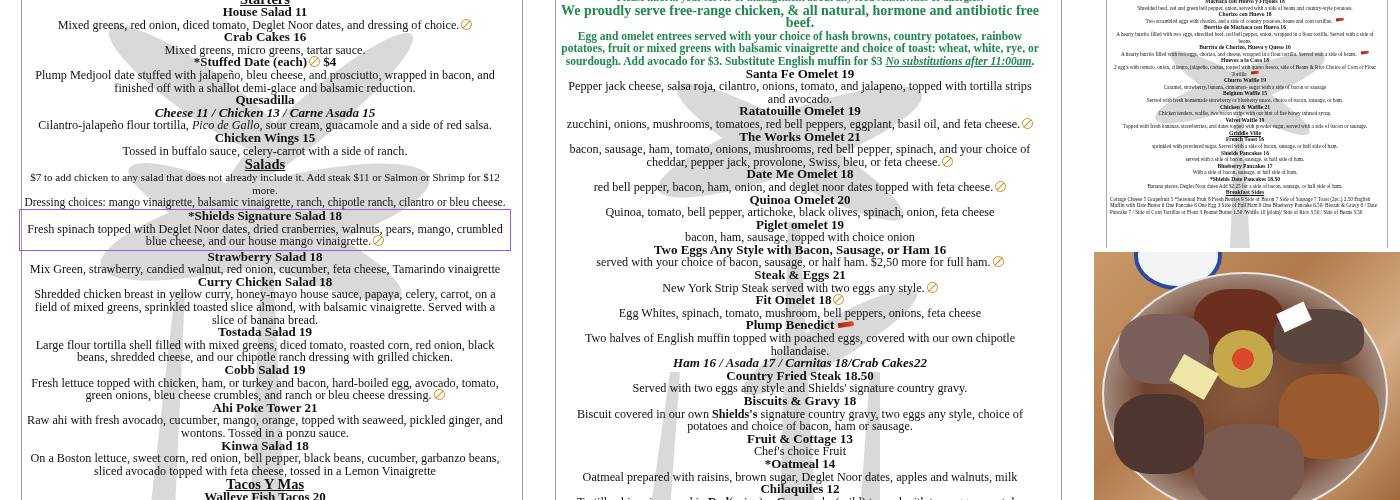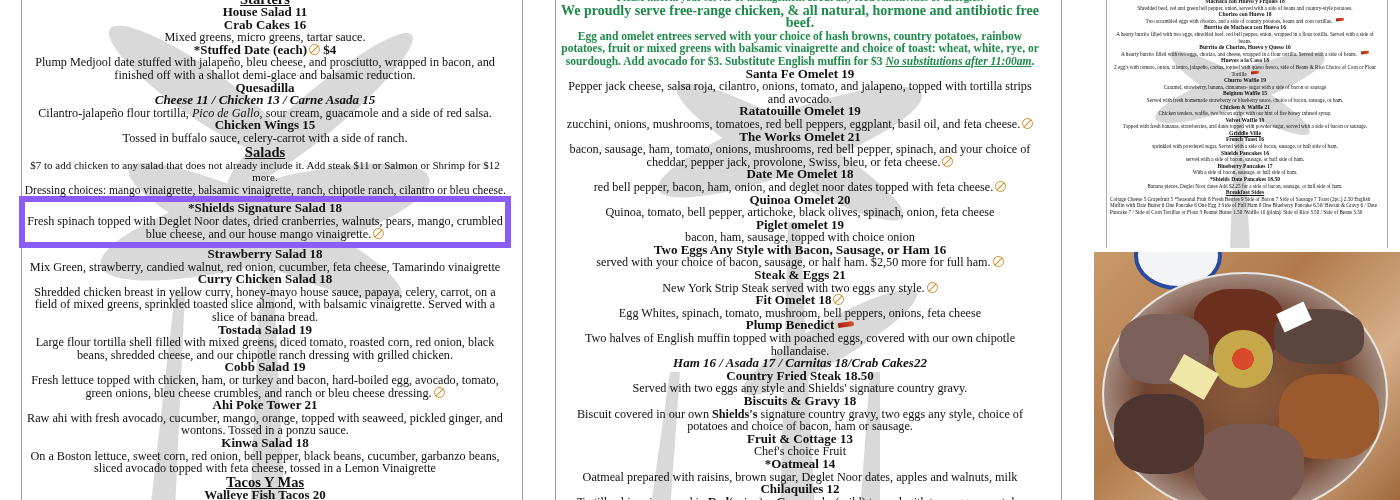--- a/index.html
+++ b/index.html
@@ -27,21 +27,21 @@
   
   #right { left:1090px; width:310px; height:250px; top:-2px; }
   #right .frame { position:absolute; left:16px; top:0; width:280px; height:250px; border-left:1px solid #aaa; border-right:1px solid #aaa; }
   #right .content { padding:0 20px; font-size:5.2px; line-height:6.6px; }
   #photo { position:absolute; left:1094px; top:252px; width:306px; height:248px; overflow:hidden;
     background:linear-gradient(135deg,#c99a6a 0%,#b07a4c 40%,#d8b089 70%,#a06a3e 100%); }
   .title { font-weight:bold; font-size:13px; }
   .section { font-weight:bold; text-decoration:underline; font-size:14.5px; line-height:14px; }
   .desc { }
   .note-green { color:#1e8a4a; font-weight:bold; }
-  .boxed { border:6px solid #8b5cf6; margin:0 -5px; padding:0 2px 2px; }
+  .boxed { border:1px solid #8b5cf6; margin:0 -5px; padding:0 2px 2px; }
   .gf { display:inline-block; width:9px; height:9px; border:1px solid #d08e2a; border-radius:50%; position:relative; vertical-align:-1px; margin-left:2px; }
   .gf::after { content:""; position:absolute; left:4px; top:-1px; width:1px; height:11px; background:#d08e2a; transform:rotate(45deg); }
   .chili { display:inline-block; width:16px; height:5px; background:linear-gradient(90deg,#a02010,#e2502a); border-radius:0 6px 6px 0; transform:rotate(-8deg); margin-left:4px; vertical-align:2px; }
   #right .chili { width:8px; height:3px; }
   .ital { font-style:italic; }
   b { font-weight:bold; }
   
   .tub { position:absolute; left:8px; top:20px; width:282px; height:240px; border-radius:50%; background:radial-gradient(ellipse at center,#8a5a3a 0%,#6e4330 50%,#d9d3cc 92%,#eeeae6 100%); border:2px solid #e8e6e2; }
   .seal { position:absolute; left:118px; top:78px; width:62px; height:58px; border-radius:50%; background:radial-gradient(circle,#d84a2a 0 25%,#c6a84a 26% 70%,#2a4a8a 72% 78%,#c6a84a 80%); }
   .wedge { position:absolute; border-radius:40%; }
@@ -60,33 +60,34 @@
       <path d="M150 520 L175 300 L185 300 L175 520Z"></path>
       <ellipse cx="265" cy="230" rx="170" ry="40" transform="rotate(-15 265 230)"></ellipse>
       <ellipse cx="265" cy="240" rx="150" ry="30" transform="rotate(25 265 240)"></ellipse>
       <ellipse cx="200" cy="100" rx="110" ry="25" transform="rotate(35 200 100)"></ellipse>
       <ellipse cx="320" cy="120" rx="120" ry="22" transform="rotate(-40 320 120)"></ellipse>
     </g>
   </svg>
   <div class="content">
     <div class="section">Starters</div>
     <div class="title">House Salad 11</div>
+    <div class="desc"><span>Mixed greens, red onion, diced tomato, Deglet Noor dates, and dressing of choice.</span><span class="gf"></span></div>
     <div class="title">Crab Cakes 16</div>
     <div class="desc">Mixed greens, micro greens, tartar sauce.</div>
     <div class="title"><span>*Stuffed Date (each)</span><span class="gf"></span> <span>$4</span></div>
     <div class="desc">Plump Medjool date stuffed with jalapeño, bleu cheese, and prosciutto, wrapped in bacon, and finished off with a shallot demi-glace and balsamic reduction.</div>
     <div class="title">Quesadilla</div>
     <div class="title ital">Cheese 11 / Chicken 13 / Carne Asada 15</div>
     <div class="desc"><span>Cilantro-jalapeño flour tortilla, </span><span class="ital">Pico de Gallo</span><span>, sour cream, guacamole and a side of red salsa.</span></div>
     <div class="title">Chicken Wings 15</div>
     <div class="desc">Tossed in buffalo sauce, celery-carrot with a side of ranch.</div>
 
     <div class="section">Salads</div>
     <div class="desc" style="font-size:11px;">$7 to add chicken to any salad that does not already include it.  Add steak $11 or Salmon or Shrimp for $12 more.</div>
-    <div class="desc" style="font-size:11.5px;text-align:right;">Dressing choices: mango vinaigrette, balsamic vinaigrette, ranch, chipotle ranch, cilantro or bleu cheese.</div>
+    <div class="desc" style="font-size:11.5px;">Dressing choices: mango vinaigrette, balsamic vinaigrette, ranch, chipotle ranch, cilantro or bleu cheese.</div>
     <div class="boxed">
       <div class="title">*Shields Signature Salad 18</div>
       <div class="desc"><span>Fresh spinach topped with Deglet Noor dates, dried cranberries, walnuts, pears, mango, crumbled blue cheese, and our house mango vinaigrette.</span><span class="gf"></span></div>
     </div>
     <div class="title">Strawberry Salad 18</div>
     <div class="desc">Mix Green, strawberry, candied walnut, red onion, cucumber, feta cheese, Tamarindo vinaigrette</div>
     <div class="title">Curry Chicken Salad 18</div>
     <div class="desc">Shredded chicken breast in yellow curry, honey-mayo house sauce, papaya, celery, carrot, on a field of mixed greens, sprinkled toasted slice almond, with balsamic vinaigrette. Served with a slice of banana bread.</div>
     <div class="title">Tostada Salad 19</div>
     <div class="desc">Large flour tortilla shell filled with mixed greens, diced tomato, roasted corn, red onion, black beans, shredded cheese, and our chipotle ranch dressing with grilled chicken.</div>

